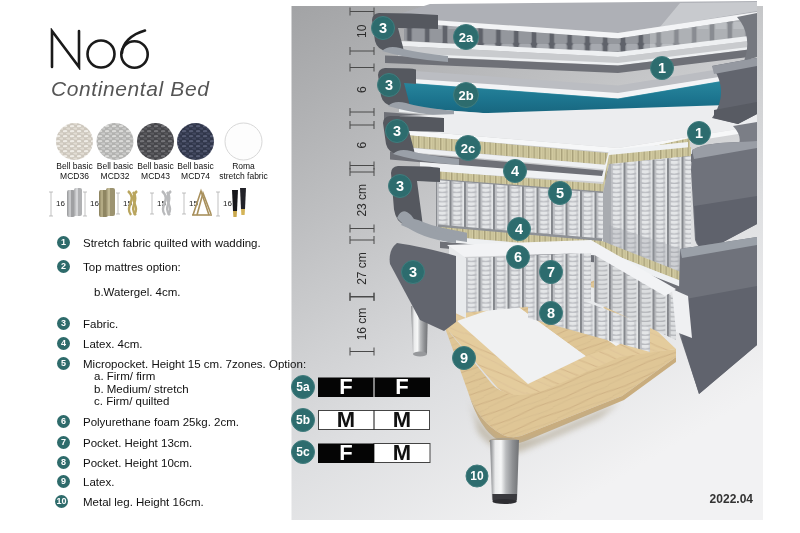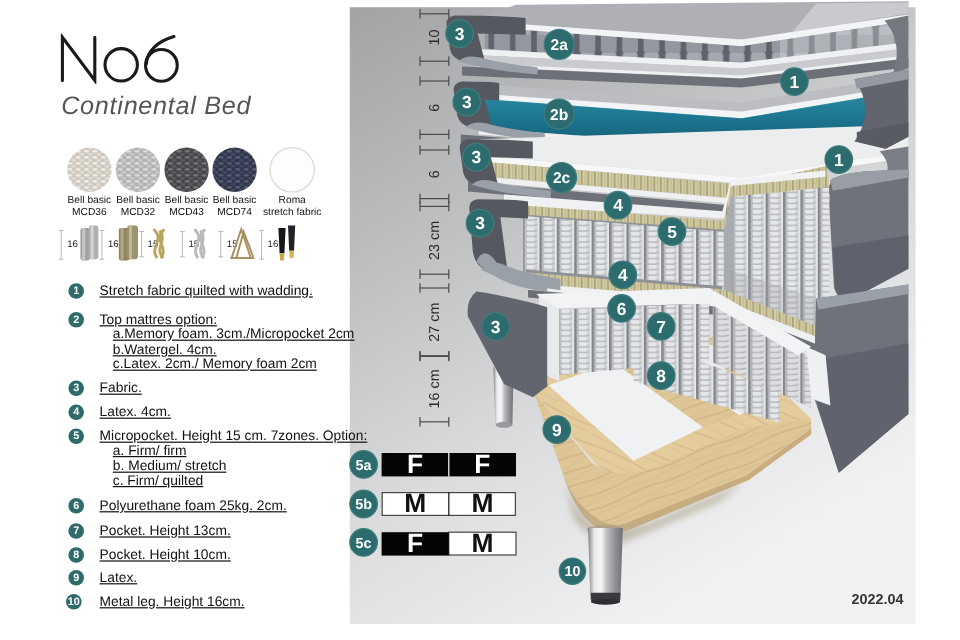--- a/index.html
+++ b/index.html
@@ -1,21 +1,21 @@
 <!DOCTYPE html>
 <html><head>
 <meta charset="utf-8">
 <style>
   html,body{margin:0;padding:0;}
   body{width:800px;height:533px;position:relative;background:#ffffff;
        font-family:"Liberation Sans",sans-serif;overflow:hidden;}
   .abs{position:absolute;}
   .num{position:absolute;width:13px;height:13px;border-radius:50%;background:#2e6b6b;
        color:#fff;font-size:9px;font-weight:bold;text-align:center;line-height:13px;}
-  .li{position:absolute;left:83px;font-size:11.5px;color:#111;line-height:12.3px;z-index:5;text-decoration:underline;}
+  .li{position:absolute;left:83px;font-size:11.5px;color:#111;line-height:12.3px;z-index:5;}
   .num{z-index:5;}
 </style>
 </head>
 <body>
 
 <svg class="abs" style="left:48px;top:28px" width="110" height="42" viewBox="0 0 110 42">
   <g fill="none" stroke="#1a1a1a" stroke-width="2.6" stroke-linecap="round">
     <path d="M4 39 L4 3 L31 39 L31 3"></path>
     <circle cx="53" cy="26" r="13.5"></circle>
     <circle cx="86.5" cy="26.5" r="13.2"></circle>
@@ -143,23 +143,23 @@
       <path d="M240 188 L246 188 L245 209 L241 209 Z" fill="#222228"></path>
       <path d="M241 209 L245 209 L244.6 215 L241.4 215Z" fill="#d4b458"></path>
     </g>
 </svg>
 
 <div class="num" style="left:57px;top:236px">1</div>
 <div class="li" style="top:237px">Stretch fabric quilted with wadding.</div>
 
 <div class="num" style="left:57px;top:260px">2</div>
 <div class="li" style="top:261px">Top mattres option:<br>
-<span style="margin-left:11px">a.Memory foam. 3cm./Micropocket 2cm</span><br>
+<br>
 <span style="margin-left:11px">b.Watergel. 4cm.</span><br>
-<span style="margin-left:11px">c.Latex. 2cm./ Memory foam 2cm</span></div>
+</div>
 
 <div class="num" style="left:57px;top:317px">3</div>
 <div class="li" style="top:318px">Fabric.</div>
 
 <div class="num" style="left:57px;top:337px">4</div>
 <div class="li" style="top:338px">Latex. 4cm.</div>
 
 <div class="num" style="left:57px;top:357px">5</div>
 <div class="li" style="top:358px">Micropocket. Height 15 cm. 7zones. Option:<br>
 <span style="margin-left:11px">a. Firm/ firm</span><br>

